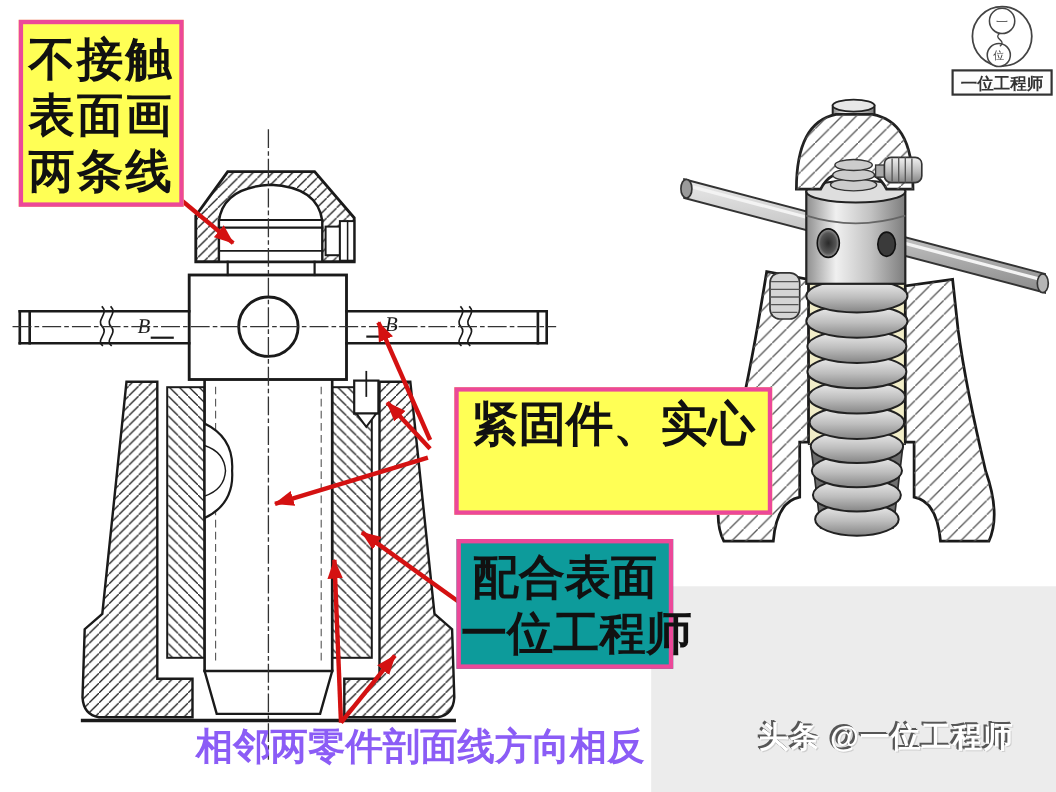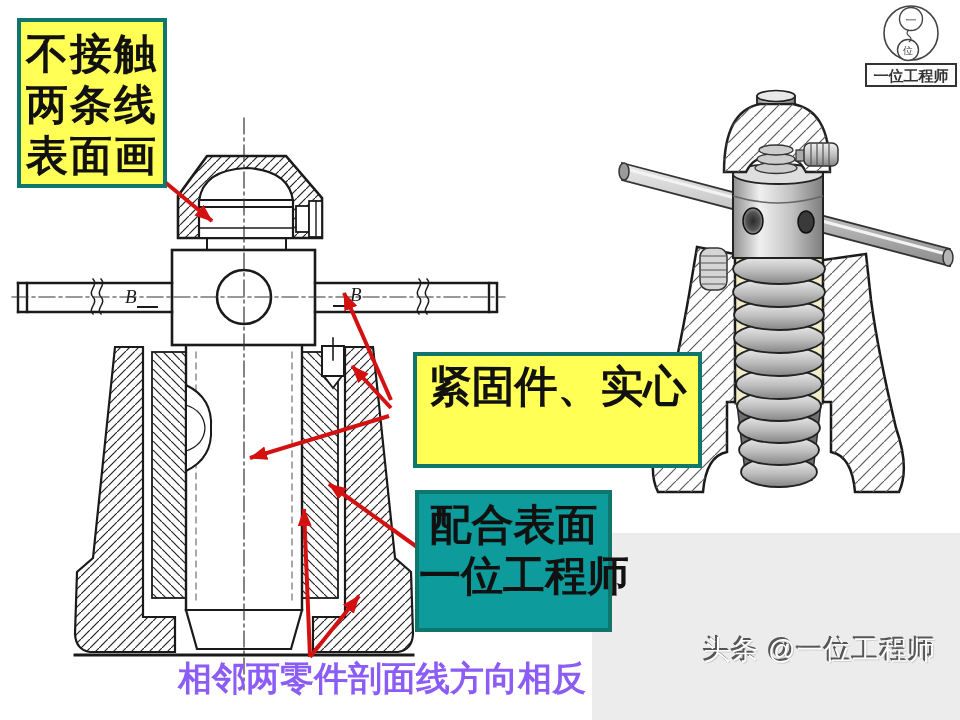--- a/index.html
+++ b/index.html
@@ -1,30 +1,30 @@
 <!DOCTYPE html>
 <html><head>
 <meta charset="utf-8">
 <style>
   html,body{margin:0;padding:0;background:#888;}
   .slide{position:relative;width:960px;height:720px;background:#ffffff;overflow:hidden;
          font-family:"Liberation Sans",sans-serif;}
   .slide svg{position:absolute;left:0;top:0;}
-  .note{position:absolute;box-sizing:border-box;border:4px solid #0f766e;
+  .note{position:absolute;box-sizing:border-box;border:4px solid #ec4899;
         color:#111;font-weight:700;text-align:center;line-height:1.22;}
   .note .ln{white-space:nowrap;}
   .note-yellow{background:#ffff55;}
   .note-teal{background:#0d9b9b;}
   #note-non-contact{left:17px;top:18px;width:150px;height:170px;font-size:42px;padding-top:6px;letter-spacing:2px;}
   #note-fasteners{left:383px;top:352px;width:289px;height:116px;font-size:43px;padding-top:4px;margin-left:30px;}
-  #note-mating{left:415px;top:490px;width:197px;height:142px;font-size:42px;padding-top:5px;}
+  #note-mating{left:415px;top:490px;width:197px;height:118px;font-size:42px;padding-top:5px;}
   #caption-bottom{position:absolute;left:178px;top:656px;width:540px;
         color:#8b5cf6;font-size:34px;font-weight:700;white-space:nowrap;letter-spacing:0px;}
-  #watermark{position:absolute;left:690px;top:632px;width:260px;text-align:center;
-        font-size:27px;font-weight:400;color:#ffffff;letter-spacing:1px;
+  #watermark{position:absolute;left:690px;top:652px;width:260px;text-align:left;
+        font-size:27px;font-weight:700;color:#ffffff;letter-spacing:1px;
         text-shadow:-2px -2px 0 #565656,-1px -1px 0 #565656,1px 1px 0 #cfcfcf;}
 </style>
 </head>
 <body>
 
 <div class="slide">
 
 <svg width="960" height="720" viewBox="0 0 960 720">
   <defs>
     <pattern id="hatchR" width="9" height="9" patternUnits="userSpaceOnUse">
@@ -207,22 +207,22 @@
     <line x1="391" y1="408" x2="352" y2="366" marker-end="url(#arrowTip)"></line>
     <line x1="389" y1="416" x2="250" y2="458" marker-end="url(#arrowTip)"></line>
     <line x1="417" y1="547" x2="329" y2="484" marker-end="url(#arrowTip)"></line>
     <line x1="310" y1="657" x2="304" y2="509" marker-end="url(#arrowTip)"></line>
     <line x1="310" y1="657" x2="359" y2="596" marker-end="url(#arrowTip)"></line>
   </g>
 </svg>
 
   <div class="note note-yellow" id="note-non-contact">
     <div class="ln">不接触</div>
+    <div class="ln">表面画</div>
     <div class="ln">两条线</div>
-    <div class="ln">表面画</div>
   </div>
 
   <div class="note note-yellow" id="note-fasteners">
     <div class="ln">紧固件、实心</div>
   </div>
 
   <div class="note note-teal" id="note-mating">
     <div class="ln">配合表面</div>
     <div class="ln">一位工程师</div>
   </div>

